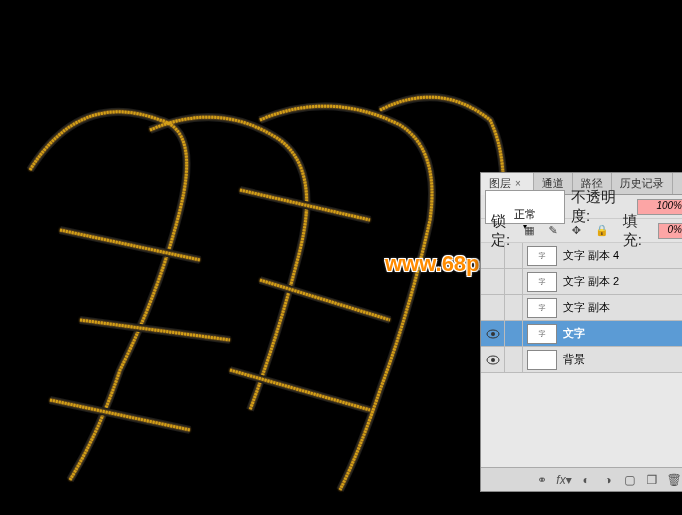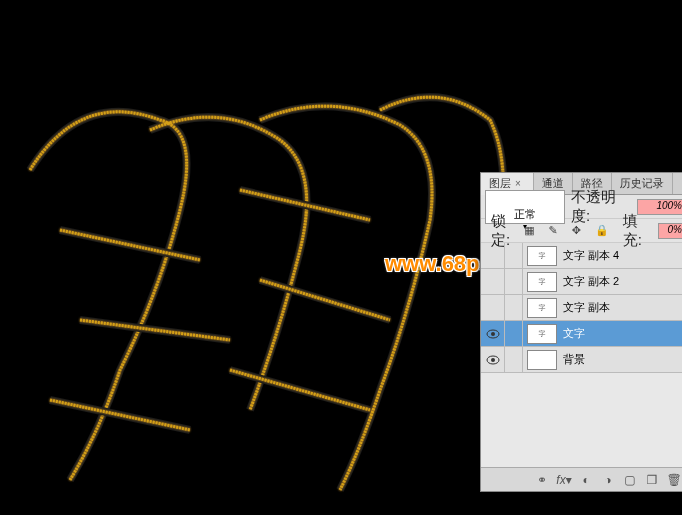--- a/index.html
+++ b/index.html
@@ -78,21 +78,21 @@
 }
 .eye { width: 14px; height: 10px; }
 .link-col { width: 18px; height: 100%; border-right: 1px solid #bbb; }
 .thumb {
   width: 30px; height: 20px; margin: 0 4px; border: 1px solid #888; background: #fff;
   font-size: 7px; display: flex; align-items: center; justify-content: center;
   color: #666; overflow: hidden;
 }
 .thumb.bg { background: #fff; }
 .layer-name { font-size: 11px; padding-left: 2px; }
-.layer-item.selected .layer-name { color: #fff; }
+.layer-item.selected .layer-name { color: #fff; font-weight: bold; }
 
 .panel-footer {
   position: absolute; bottom: 0; left: 0; right: 0; height: 24px;
   background: #d8d8d8; border-top: 1px solid #aaa;
   display: flex; align-items: center; justify-content: flex-end; gap: 4px; padding: 0 6px;
 }
 .footer-icon {
   width: 18px; height: 18px; display: flex; align-items: center; justify-content: center;
   font-size: 12px; color: #555; cursor: pointer;
 }

